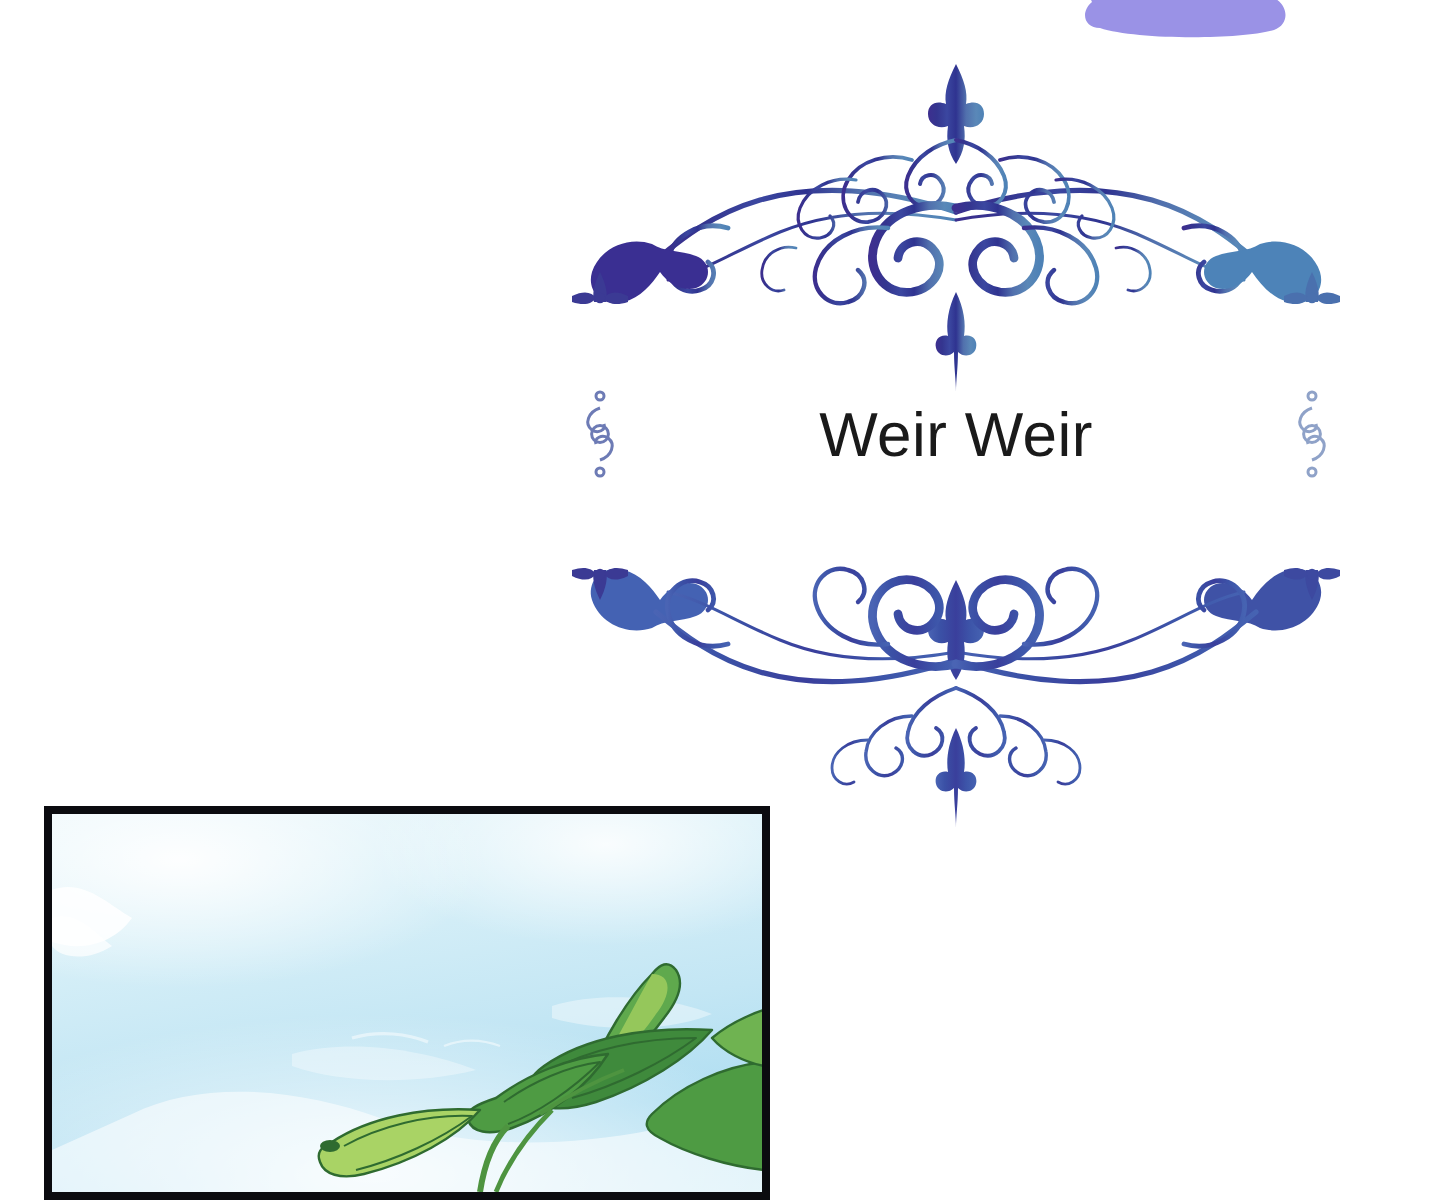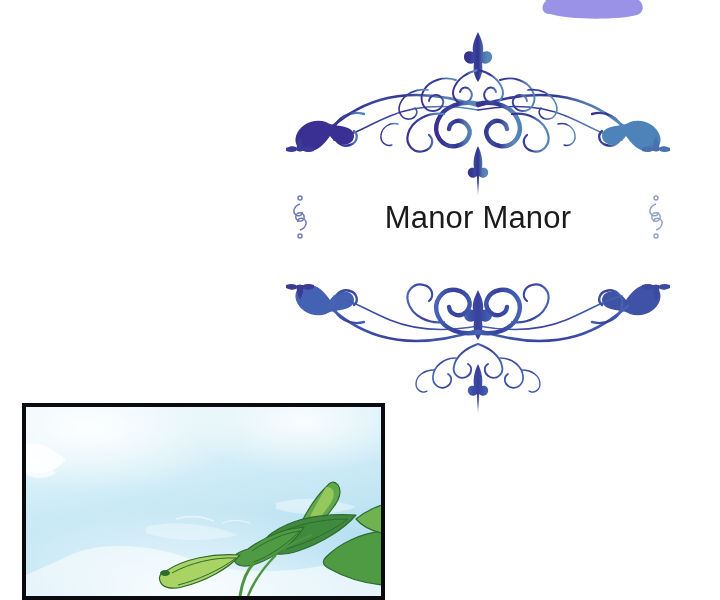--- a/index.html
+++ b/index.html
@@ -287,21 +287,21 @@
         <path d="M254 352 C264 352 272 358 272 366 C272 372 266 376 261 373" stroke-width="1.4"></path>
 
         <path d="M210 346 C206 354 205 362 206 368 C202 367 199 370 200 374
                  C201 378 206 379 209 376 C209 384 210 390 210 396
                  C210 390 211 384 211 376 C214 379 219 378 220 374
                  C221 370 218 367 214 368 C215 362 214 354 210 346 Z" fill="url(#gradBotFlourish)" stroke="none"></path>
       </g>
     </svg>
   </div>
 
-  <div class="frame-title">Manor Manor</div>
+  <div class="frame-title">Weir Weir</div>
 
   <div class="comic-panel">
     <div class="panel-sky">
       <svg viewBox="0 0 355 189" preserveAspectRatio="none" xmlns="http://www.w3.org/2000/svg" aria-hidden="true">
 
         <g fill="#ffffff">
           <path d="M-5 40 C14 30 26 44 40 52 C30 66 12 70 -5 62 Z" opacity="0.85"></path>
           <path d="M0 52 C12 48 20 58 30 66 C18 74 4 72 0 66 Z" opacity="0.7"></path>
           <path d="M40 150 C76 132 126 138 164 152 C200 166 250 168 300 158
                    L355 160 L355 189 L0 189 L0 168 Z" opacity="0.55"></path>

